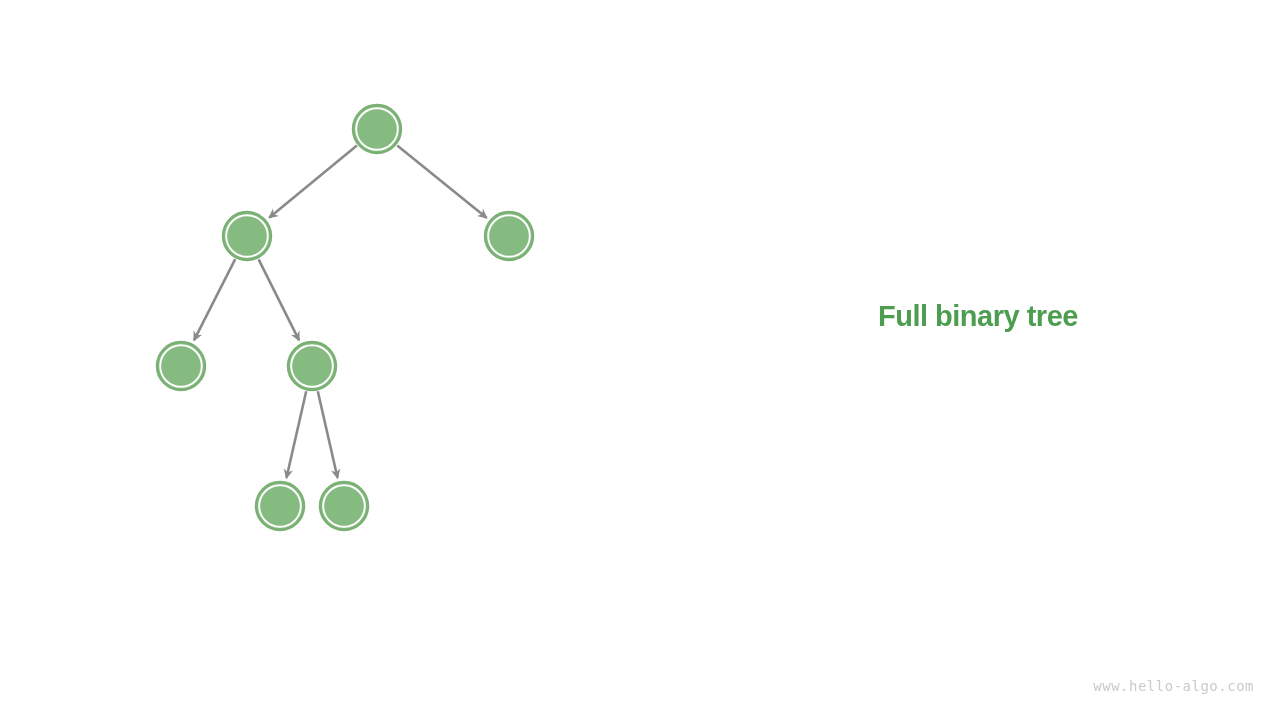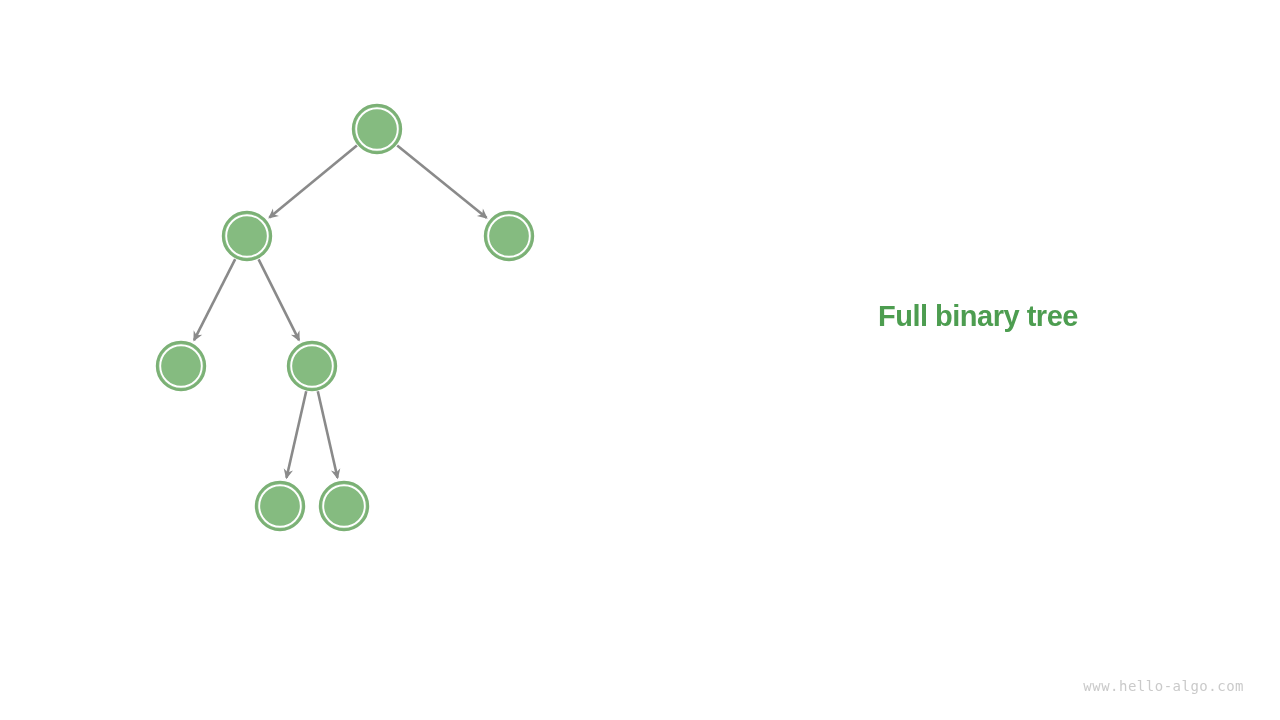--- a/index.html
+++ b/index.html
@@ -48,21 +48,21 @@
     font-size: 22px;
     letter-spacing: -0.2px;
     white-space: nowrap;
   }
   .caption-box b {
     font-weight: bold;
   }
   .watermark {
     position: absolute;
     top: 678px;
-    right: 36px;
+    right: 26px;
     font-family: "DejaVu Sans Mono", "Liberation Mono", monospace;
     font-size: 14px;
     color: #cacaca;
     letter-spacing: 0.5px;
     white-space: nowrap;
   }
 </style>
 </head>
 <body>
 

